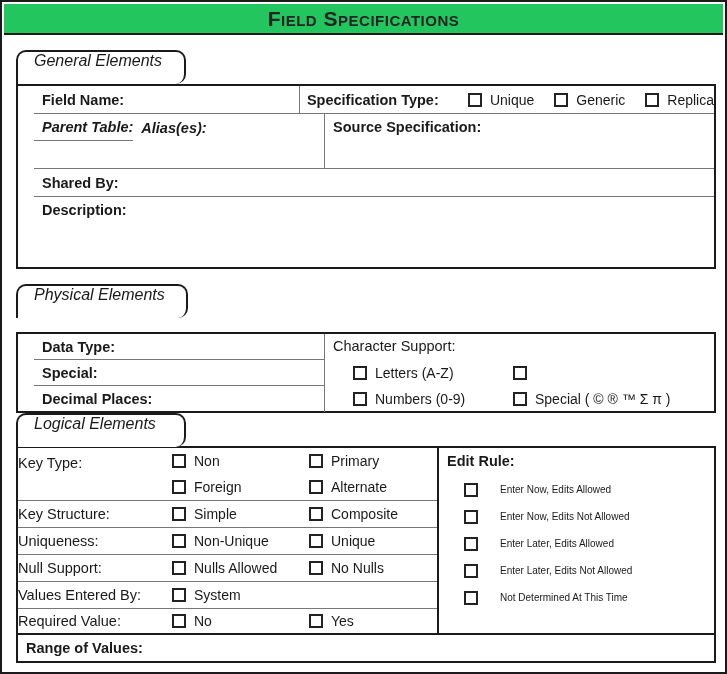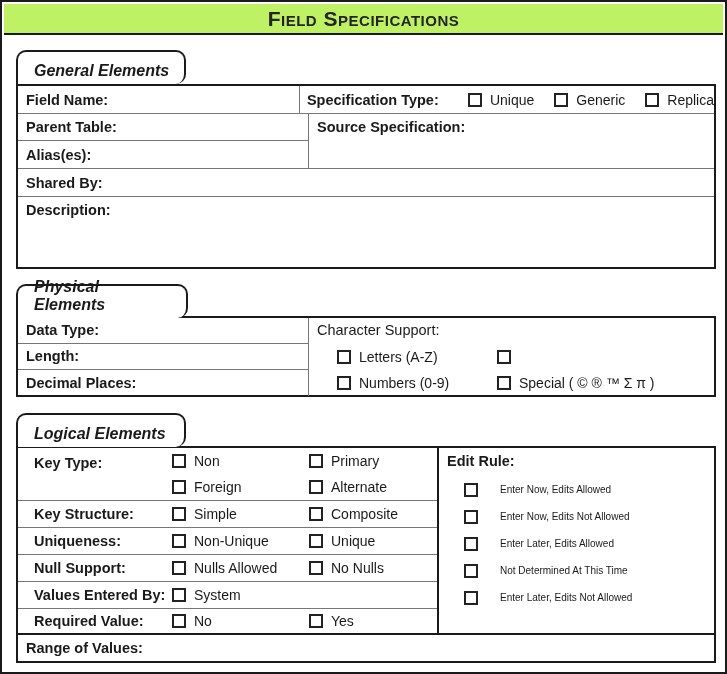--- a/index.html
+++ b/index.html
@@ -10,50 +10,50 @@
     background: #fff;
     position: relative;
   }
   .frame {
     position: absolute; inset: 0;
     border: 2px solid #1a1a1a;
     background: #fff;
   }
   .titlebar {
     position: absolute; left: 2px; top: 2px; right: 2px; height: 31px;
-    background: #bef264;
+    background: #22c55e;
     border-bottom: 2px solid #1a1a1a;
     display: flex; align-items: center; justify-content: center;
   }
   .titlebar .title {
     font-variant: small-caps;
     font-weight: bold;
     font-size: 21px;
     letter-spacing: 0.5px;
     color: #242424;
   }
   .tab {
     position: absolute; left: 14px; height: 34px; width: 170px;
     border: 2px solid #1a1a1a; border-bottom: none;
     border-radius: 10px 10px 10px 0;
     background: #fff;
-    display: flex; align-items: flex-end;
+    display: flex; align-items: flex-start;
     padding: 0 14px 4px 16px;
-    font-weight: bold; font-style: italic; font-size: 16px;
+    font-weight: normal; font-style: italic; font-size: 16px;
     z-index: 2;
   }
   .tbl {
     position: absolute; left: 14px; width: 700px;
     border: 2px solid #1a1a1a;
     background: #fff;
     display: flex; flex-direction: column;
     z-index: 1;
   }
   .hr-gray { border-bottom: 1px solid #777; }
-  .row { display: flex; }
+  .row { display: flex; margin-left: 16px; }
   .cell-label {
     font-weight: bold; font-size: 14.5px;
     padding-left: 8px;
     display: flex; align-items: center;
   }
   .leftcol { width: 291px; border-right: 1px solid #777; }
   .topalign { align-items: flex-start; padding-top: 5px; }
   .cb {
     width: 14px; height: 14px;
     border: 2px solid #222;
@@ -67,42 +67,42 @@
   
   #tab-general { top: 48px; }
   #tbl-general { top: 82px; height: 185px; }
   #tbl-general .r1 { height: 28px; }
   #tbl-general .r23 { height: 55px; }
   #tbl-general .r4 { height: 28px; }
   #tbl-general .r5 { flex: 1; }
   .spec-type-cell { flex: 1; display: flex; align-items: center; }
   .spec-type-cell .cell-label { width: 148px; padding-left: 7px; }
   .spec-type-cell .opt { margin-left: 20px; }
-  .stack2 { display: flex; flex-direction: column; }
+  .stack2 { display: flex; flex-direction: row; font-style: italic; }
   .stack2 > div { height: 27px; display: flex; align-items: center; }
 
   
   #tab-physical { top: 282px; width: 172px; }
-  #tbl-physical { top: 314px; height: 81px; justify-content: center; }
+  #tbl-physical { top: 330px; height: 81px; }
   #tbl-physical .lrows { width: 291px; border-right: 1px solid #777; display: flex; flex-direction: column; }
   #tbl-physical .lrows > div { height: 26px; display: flex; align-items: center; }
   #tbl-physical .lrows > div:last-child { flex: 1; }
   .charcol { flex: 1; display: flex; flex-direction: column; padding-top: 4px; }
   .charcol .hdr { font-weight: normal; font-size: 14.5px; padding-left: 8px; height: 22px; }
   .char-row { display: flex; align-items: center; height: 26px; }
   .char-row .o1 { margin-left: 28px; width: 160px; }
   .char-row .o2 { }
 
   
   #tab-logical { top: 411px; }
   #tbl-logical { top: 444px; height: 217px; }
   .log-main { flex: 1; display: flex; }
   .log-left { width: 419px; display: flex; flex-direction: column; }
   .lrow { display: flex; align-items: center; }
-  .lrow .llabel { width: 154px; font-weight: bold; font-size: 14.5px; padding-left: 16px; }
+  .lrow .llabel { width: 154px; font-weight: normal; font-size: 14.5px; padding-left: 0; }
   .lrow .o1 { width: 137px; }
   .lrow .o2 { }
   .kt { height: 53px; align-items: stretch; }
   .kt .llabel { display: flex; align-items: center; align-items: flex-start; padding-top: 7px; }
   .kt .optlines { display: flex; flex-direction: column; justify-content: center; gap: 2px; flex: 1; }
   .optline { display: flex; align-items: center; height: 24px; }
   .h27 { height: 27px; }
   .hlast { flex: 1; }
   .edit-rule {
     flex: 1; border-left: 2px solid #1a1a1a;
@@ -182,21 +182,21 @@
     <span>Physical Elements</span>
   </div>
 
   <div class="tbl" id="tbl-physical">
     <div class="row" style="flex:1;">
       <div class="lrows">
         <div class="cell-label hr-gray">
           <span>Data Type:</span>
         </div>
         <div class="cell-label hr-gray">
-          <span>Length:</span>
+          <span>Special:</span>
         </div>
         <div class="cell-label">
           <span>Decimal Places:</span>
         </div>
       </div>
       <div class="charcol">
         <div class="hdr">Character Support:</div>
         <div class="char-row">
           <span class="opt o1">
             <span class="cb"></span>
@@ -320,25 +320,25 @@
         <div class="er-opt">
           <span class="cb"></span>
           <span class="lbl">Enter Now, Edits Not Allowed</span>
         </div>
         <div class="er-opt">
           <span class="cb"></span>
           <span class="lbl">Enter Later, Edits Allowed</span>
         </div>
         <div class="er-opt">
           <span class="cb"></span>
+          <span class="lbl">Enter Later, Edits Not Allowed</span>
+        </div>
+        <div class="er-opt">
+          <span class="cb"></span>
           <span class="lbl">Not Determined At This Time</span>
-        </div>
-        <div class="er-opt">
-          <span class="cb"></span>
-          <span class="lbl">Enter Later, Edits Not Allowed</span>
         </div>
       </div>
     </div>
 
     <div class="range-row">
       <span class="cell-label">Range of Values:</span>
     </div>
   </div>
 
 </div>

